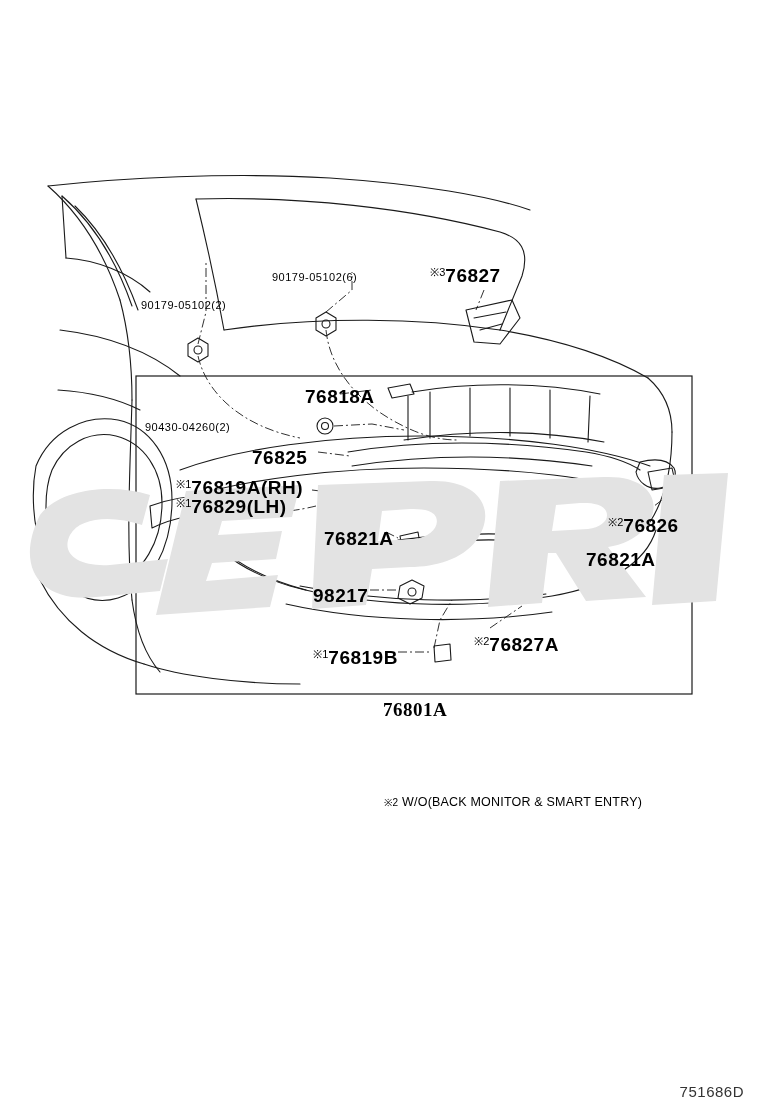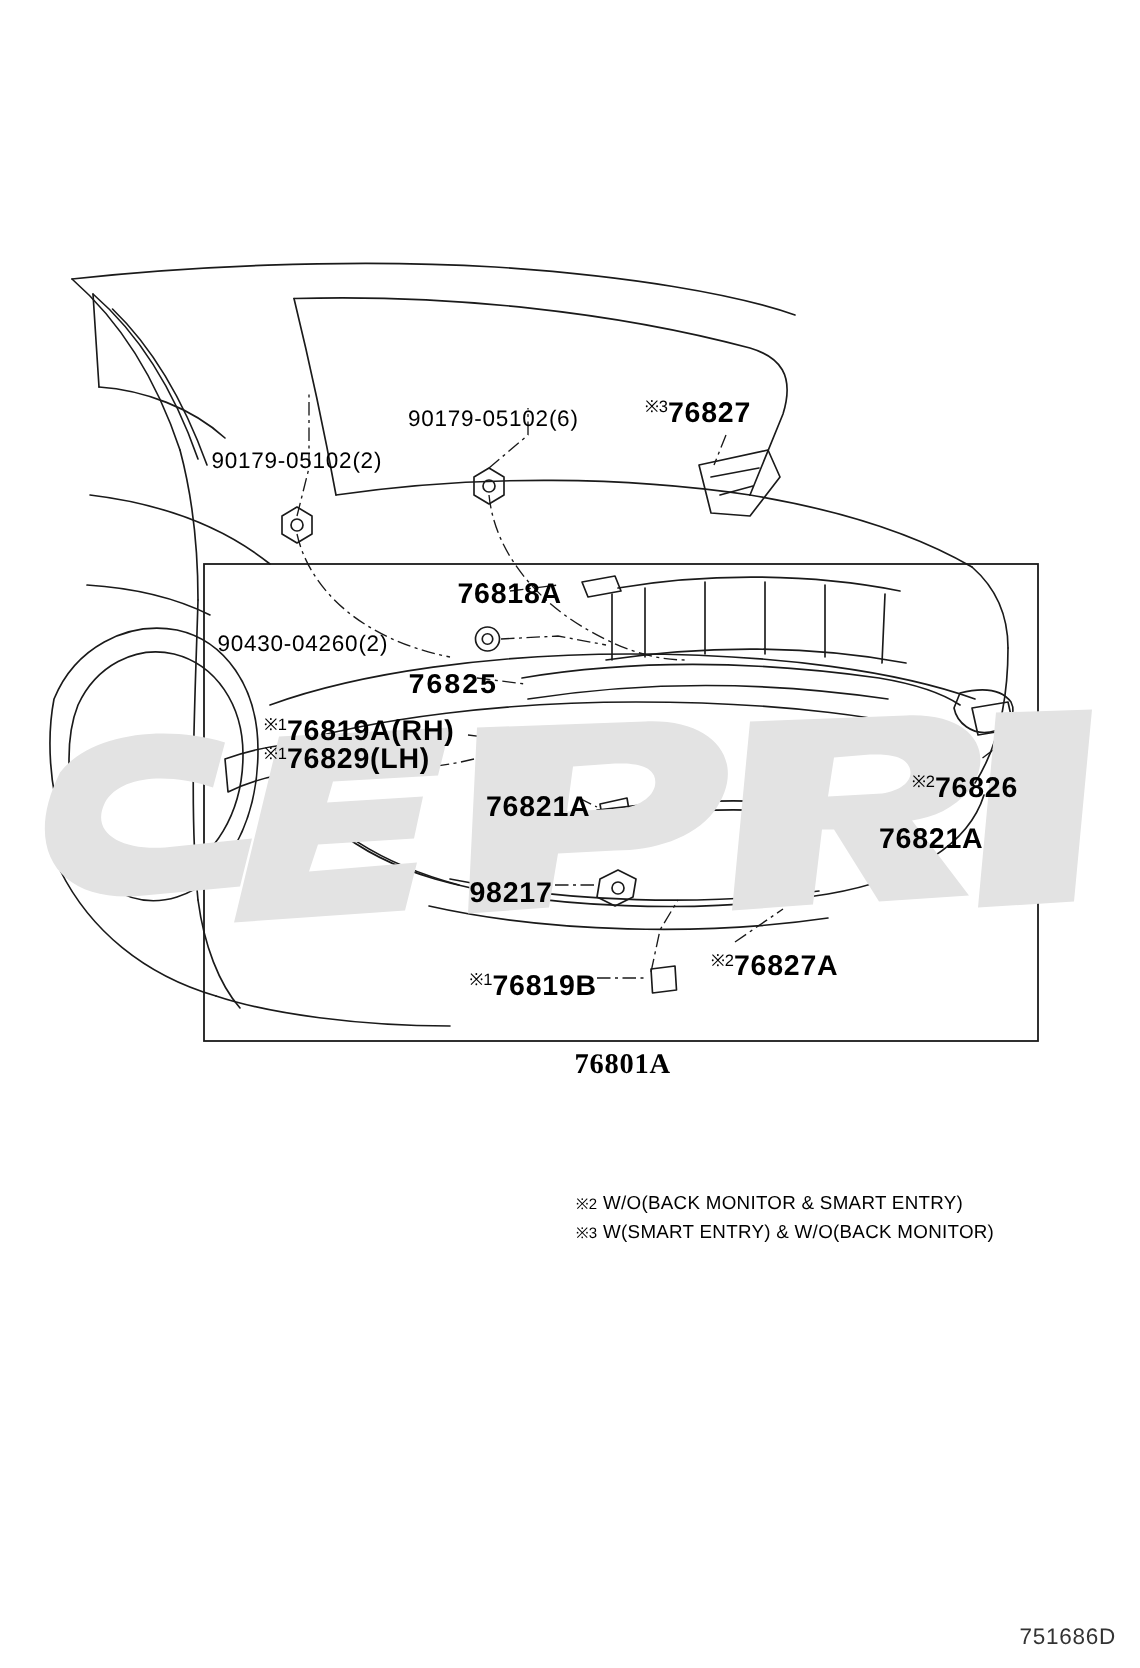--- a/index.html
+++ b/index.html
@@ -32,21 +32,21 @@
     font-family: "Liberation Sans", sans-serif;
     white-space: nowrap;
     line-height: 1;
   }
   .part-label {
     font-size: 19px;
     font-weight: bold;
     letter-spacing: 0.5px;
   }
   .bolt-label {
-    font-size: 15px;
+    font-size: 11px;
     font-weight: normal;
     letter-spacing: 0.5px;
   }
   .note-line {
     font-size: 12.5px;
     letter-spacing: 0.2px;
   }
   .ref-mark {
     font-size: 11px;
     vertical-align: super;
@@ -204,21 +204,21 @@
   <div class="label" style="left:430px; top:266px;">
     <span class="ref-mark">※3</span><span class="part-label">76827</span>
   </div>
 
   <div class="label bolt-label" style="left:141px; top:300px;">90179-05102(2)</div>
 
   <div class="label part-label" style="left:305px; top:387px;">76818A</div>
 
   <div class="label bolt-label" style="left:145px; top:422px;">90430-04260(2)</div>
 
-  <div class="label part-label" style="left:272px; top:448px;font-family:Liberation Mono, monospace;">76825</div>
+  <div class="label part-label" style="left:252px; top:448px;">76825</div>
 
   <div class="label" style="left:176px; top:478px;">
     <span class="ref-mark">※1</span><span class="part-label">76819A(RH)</span>
   </div>
 
   <div class="label" style="left:176px; top:497px;">
     <span class="ref-mark">※1</span><span class="part-label">76829(LH)</span>
   </div>
 
   <div class="label part-label" style="left:324px; top:529px;">76821A</div>
@@ -239,21 +239,17 @@
     <span class="ref-mark">※1</span><span class="part-label">76819B</span>
   </div>
 
   <div class="label part-label" style="left:383px; top:700px;font-family:Liberation Serif, serif;">76801A</div>
 
   <div style="position:absolute; left:384px; top:790px;">
     <div class="note-line" style="margin-top:5px;">
       <span class="sub">※2</span>
       <span>W/O(BACK MONITOR &amp; SMART ENTRY)</span>
     </div>
-    <div class="note-line" style="margin-top:5px;">
-      <span class="sub">※3</span>
-      <span>W(SMART ENTRY) &amp; W/O(BACK MONITOR)</span>
-    </div>
   </div>
 
   <div class="footer-code">751686D</div>
 
 </div>
 
 </body></html>

